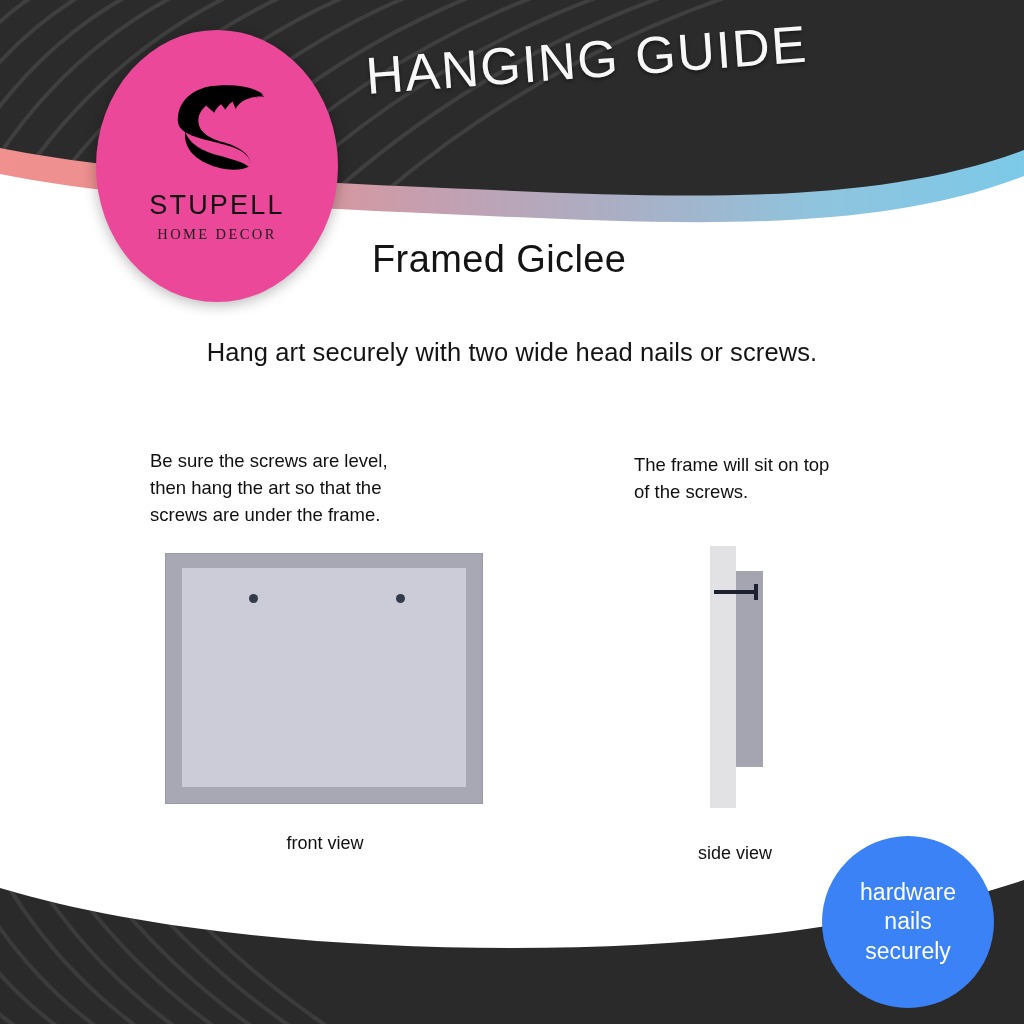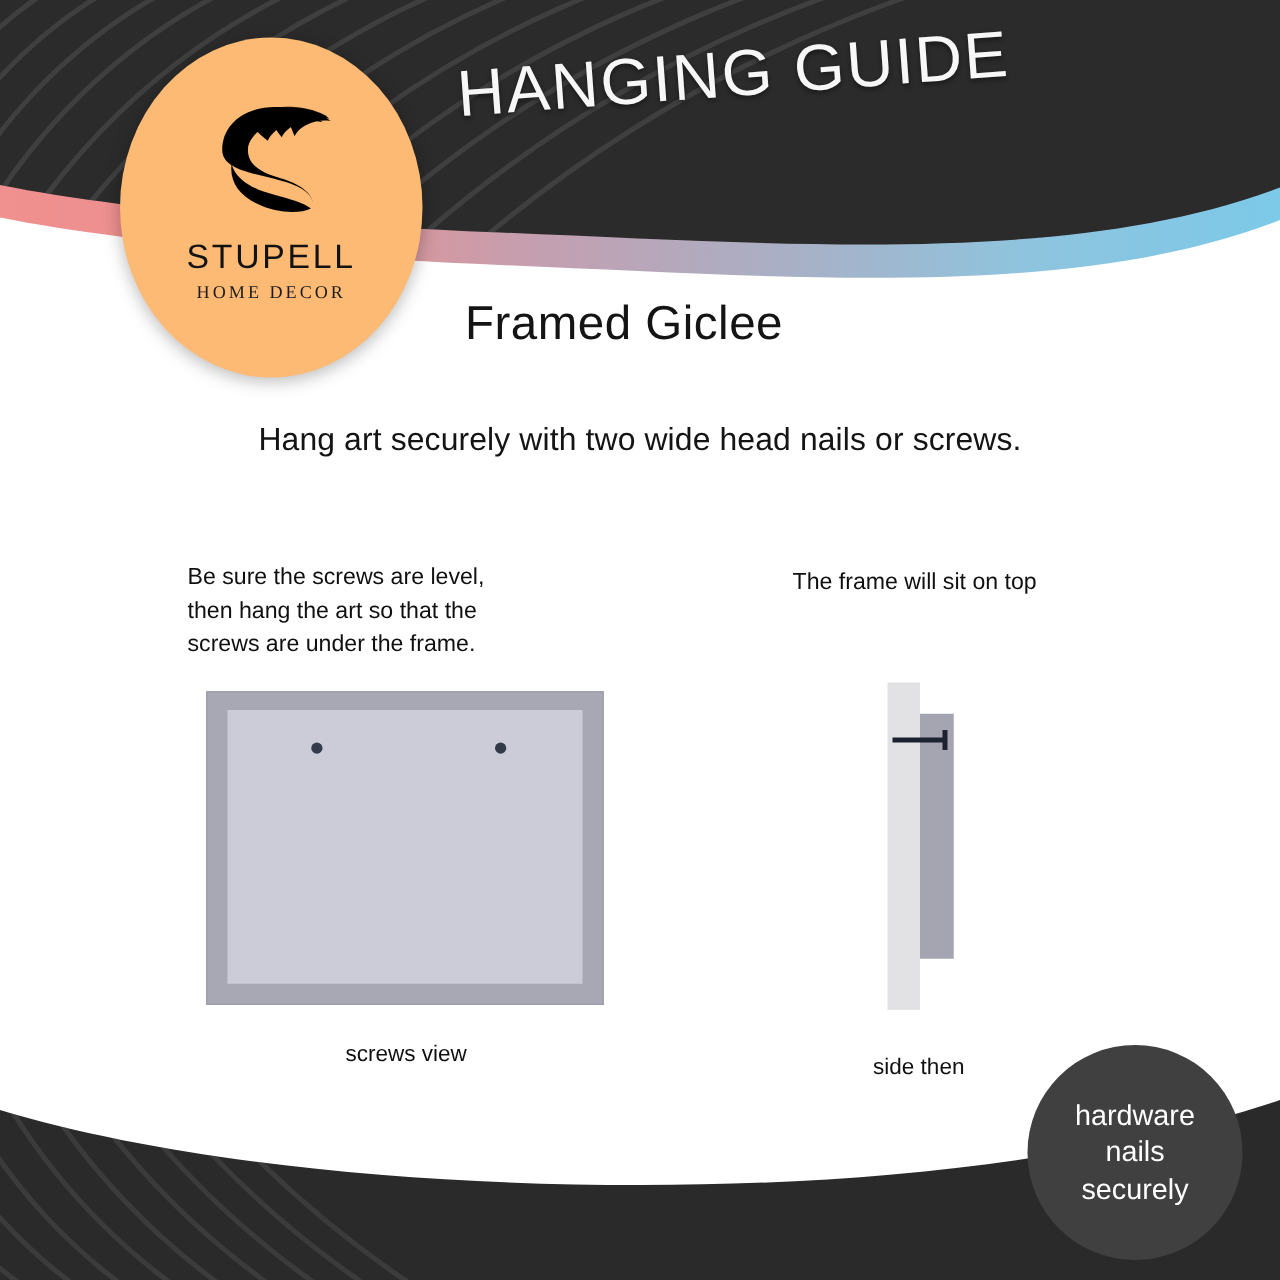--- a/index.html
+++ b/index.html
@@ -29,21 +29,21 @@
   }
 
   
   #logo-badge {
     position: absolute;
     left: 96px;
     top: 30px;
     width: 242px;
     height: 272px;
     border-radius: 50%;
-    background: #fdba74;
+    background: #ec4899;
     box-shadow: 0 3px 14px rgba(0,0,0,0.28);
     display: flex;
     flex-direction: column;
     align-items: center;
     justify-content: flex-start;
     padding-top: 36px;
     z-index: 10;
   }
   #logo-mark { width: 112px; height: 112px; display:block; }
   #logo-word {
@@ -184,21 +184,21 @@
   }
 
   
   #hardware-badge {
     position: absolute;
     left: 822px;
     top: 836px;
     width: 172px;
     height: 172px;
     border-radius: 50%;
-    background: #404040;
+    background: #3b82f6;
     display: flex;
     flex-direction: column;
     align-items: center;
     justify-content: center;
     z-index: 12;
     color: #ffffff;
     font-size: 23px;
     line-height: 1.28;
     text-align: left;
     font-weight: 400;
@@ -298,37 +298,38 @@
   <div id="product-name">Framed Giclee</div>
 
   <div class="caption" id="caption-front">
     <div>Be sure the screws are level,</div>
     <div>then hang the art so that the</div>
     <div>screws are under the frame.</div>
   </div>
 
   <div class="caption" id="caption-side">
     <div>The frame will sit on top</div>
+    <div>of the screws.</div>
   </div>
 
   <div id="front-view">
     <div id="front-view-inner">
       <div class="screw-dot" id="screw-dot-left"></div>
       <div class="screw-dot" id="screw-dot-right"></div>
     </div>
   </div>
-  <div class="view-label" id="label-front">screws view</div>
+  <div class="view-label" id="label-front">front view</div>
 
   <div id="side-view">
     <div id="side-wall"></div>
     <div id="side-frame"></div>
     <div id="side-nail-shaft"></div>
     <div id="side-nail-head"></div>
   </div>
-  <div class="view-label" id="label-side">side then</div>
+  <div class="view-label" id="label-side">side view</div>
 
   <div id="hardware-badge">
     <span>hardware</span>
     <span>nails</span>
     <span>securely</span>
   </div>
 
 </div>
 
 </body></html>

